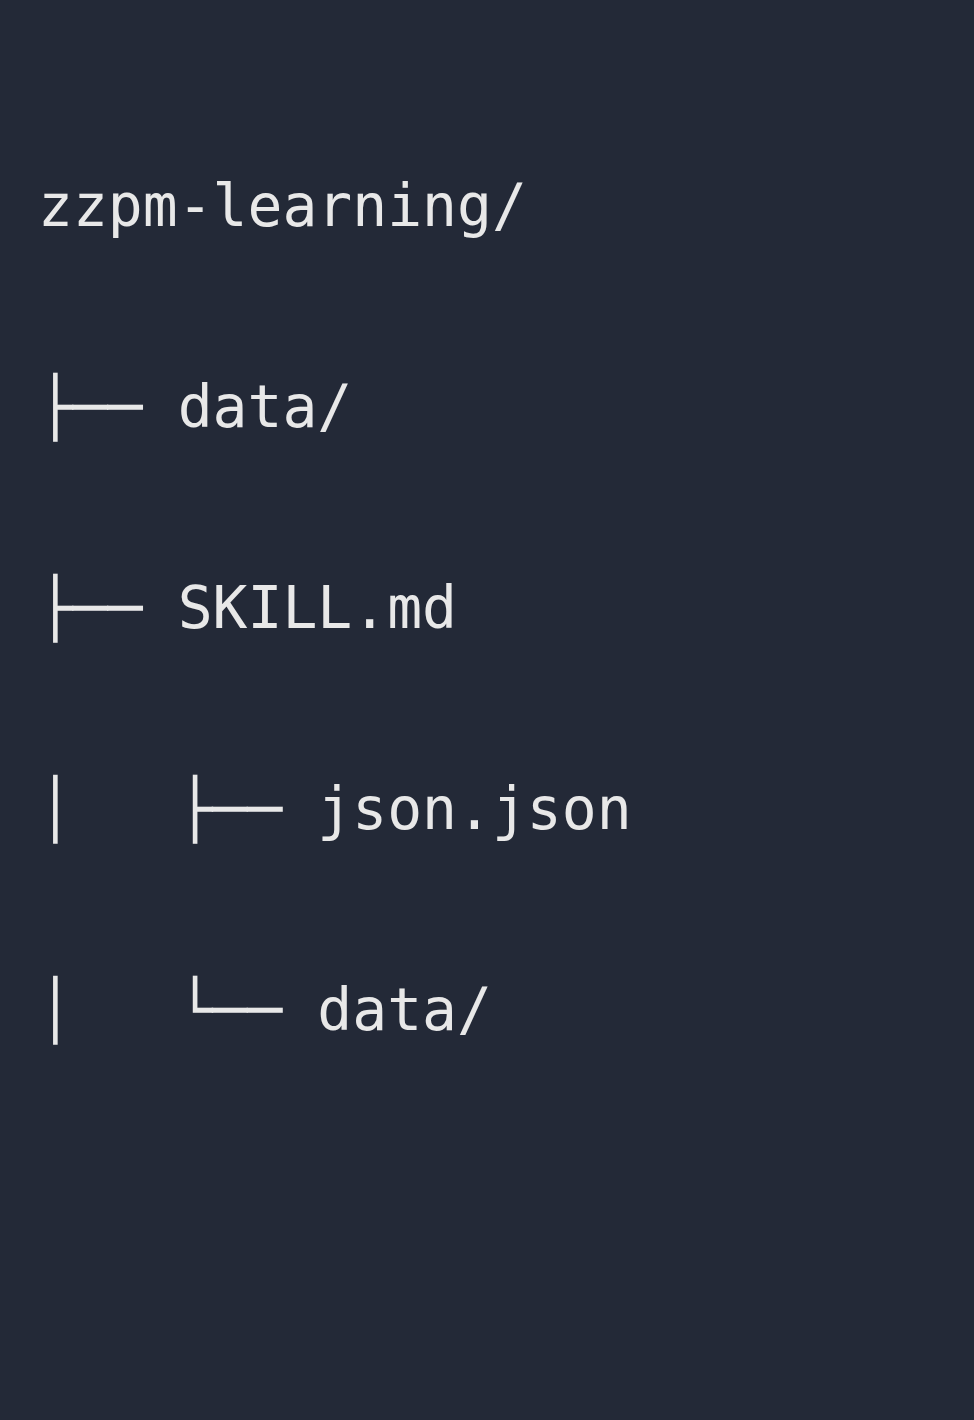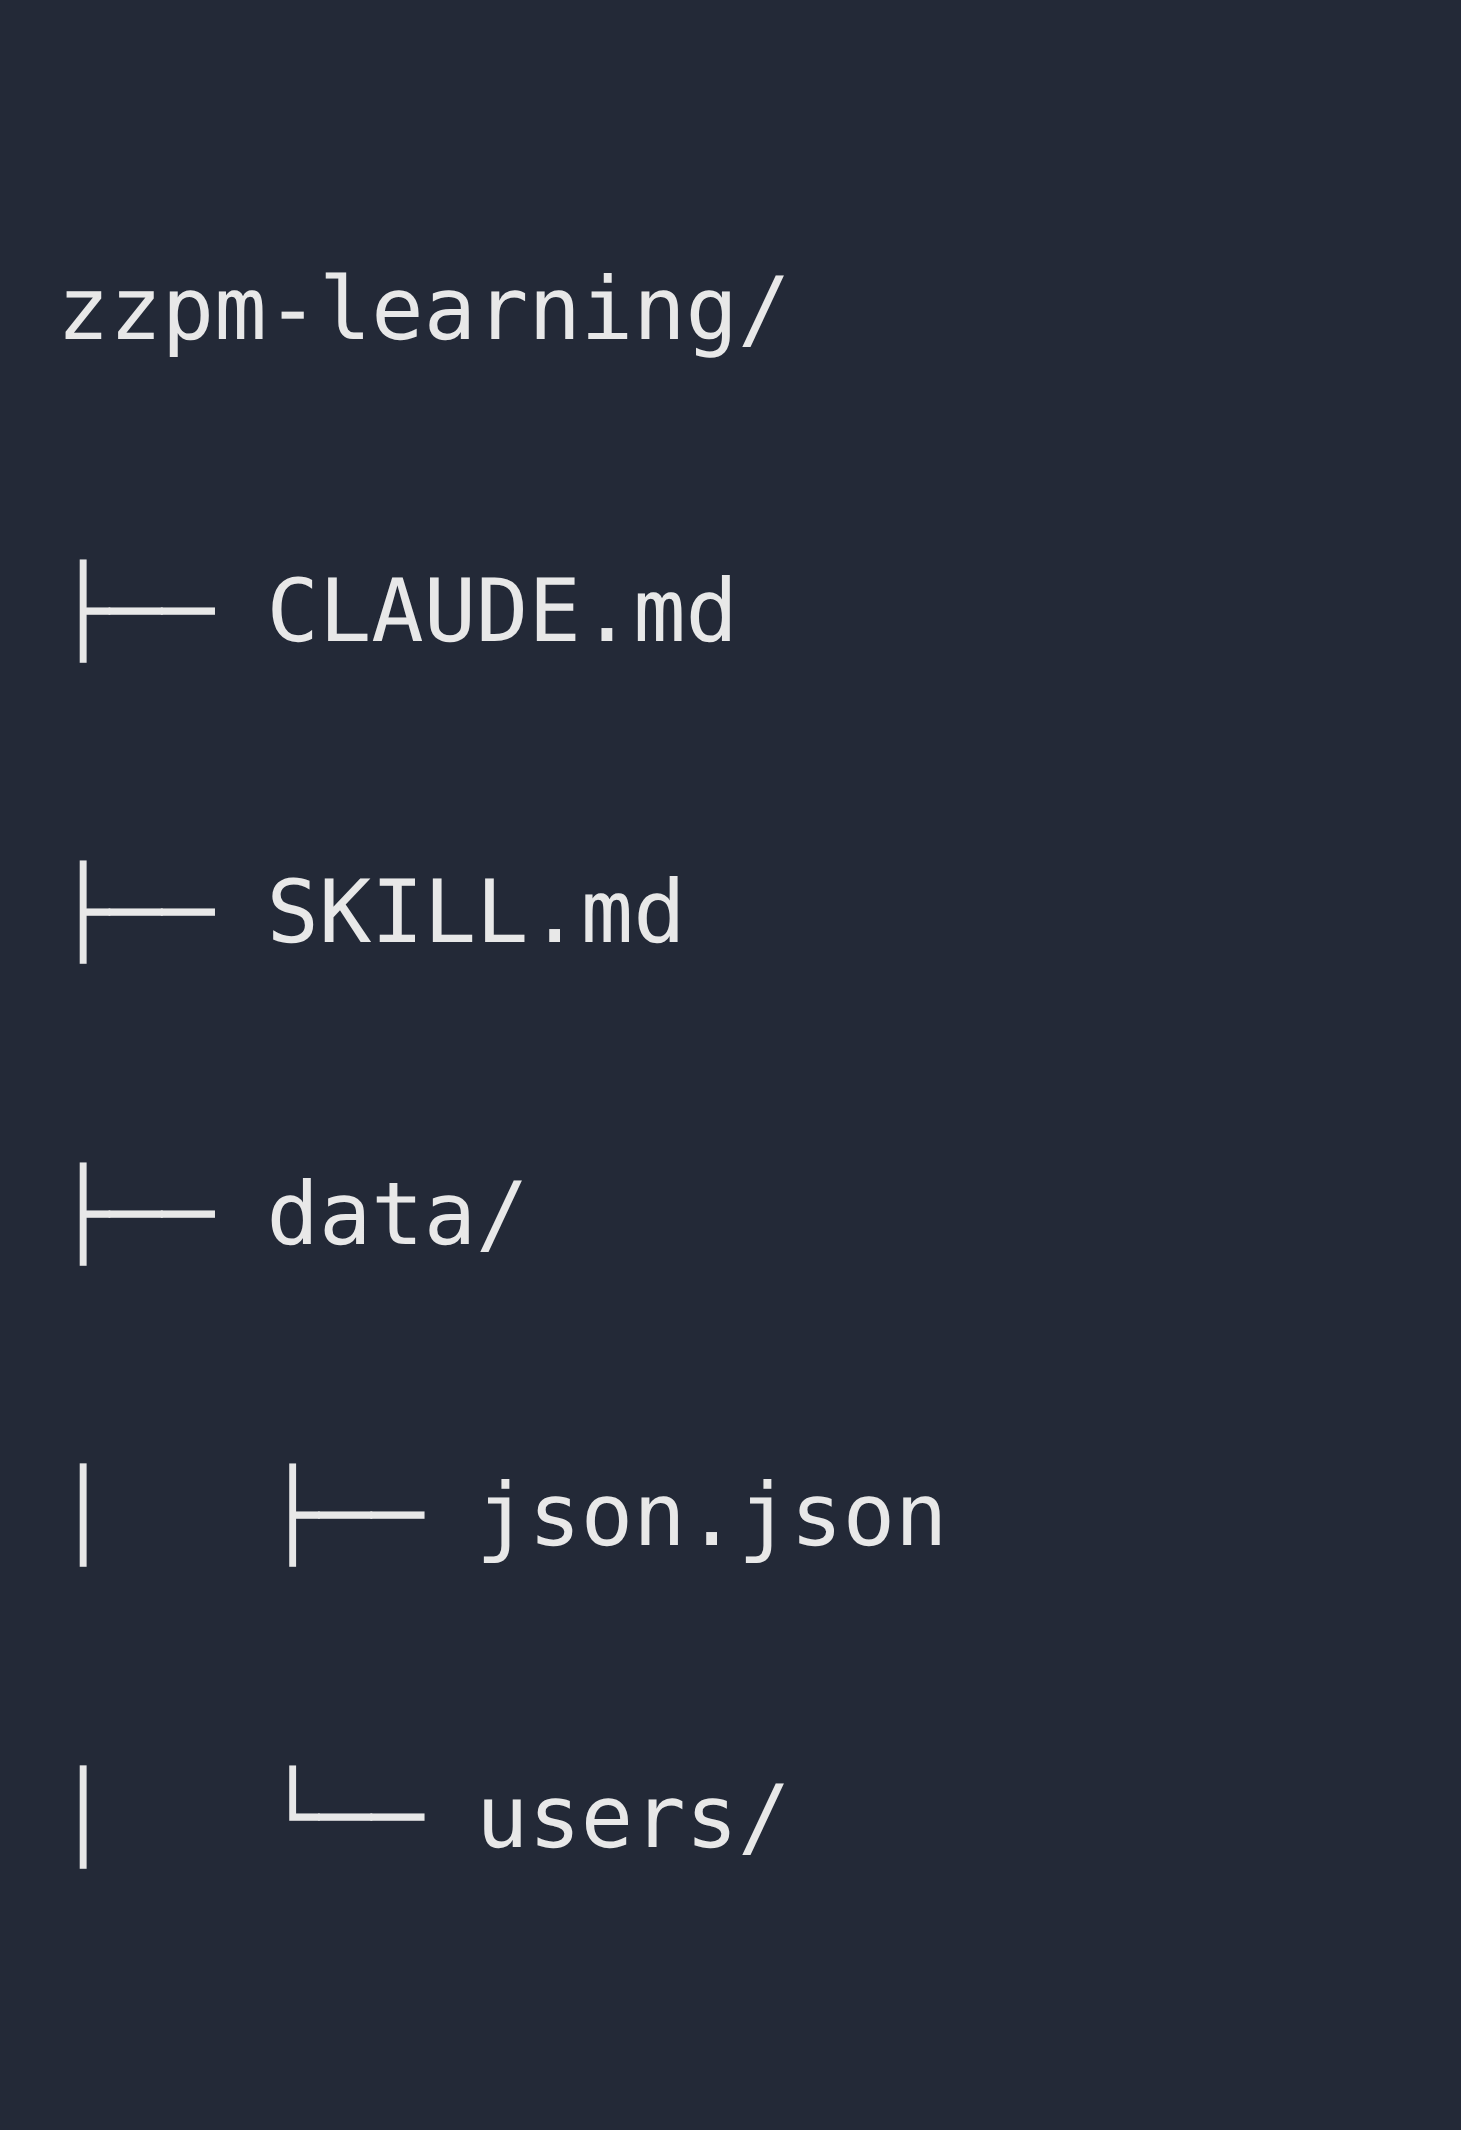--- a/index.html
+++ b/index.html
@@ -31,25 +31,24 @@
   .tree-line {
     height: 67px;
   }
 </style>
 </head>
 <body>
 
 <div class="terminal">
   <div class="tree-output">
     <div class="tree-line">zzpm-learning/</div>
-    <div class="tree-line">├── CLAUDE.md</div>
+    <div class="tree-line">├── data/</div>
     <div class="tree-line">├── SKILL.md</div>
-    <div class="tree-line">├── data/</div>
     <div class="tree-line">│   ├── json.json</div>
-    <div class="tree-line">│   └── users/</div>
+    <div class="tree-line">│   └── data/</div>
     
     
     
     
     
     
     
     
     
     

